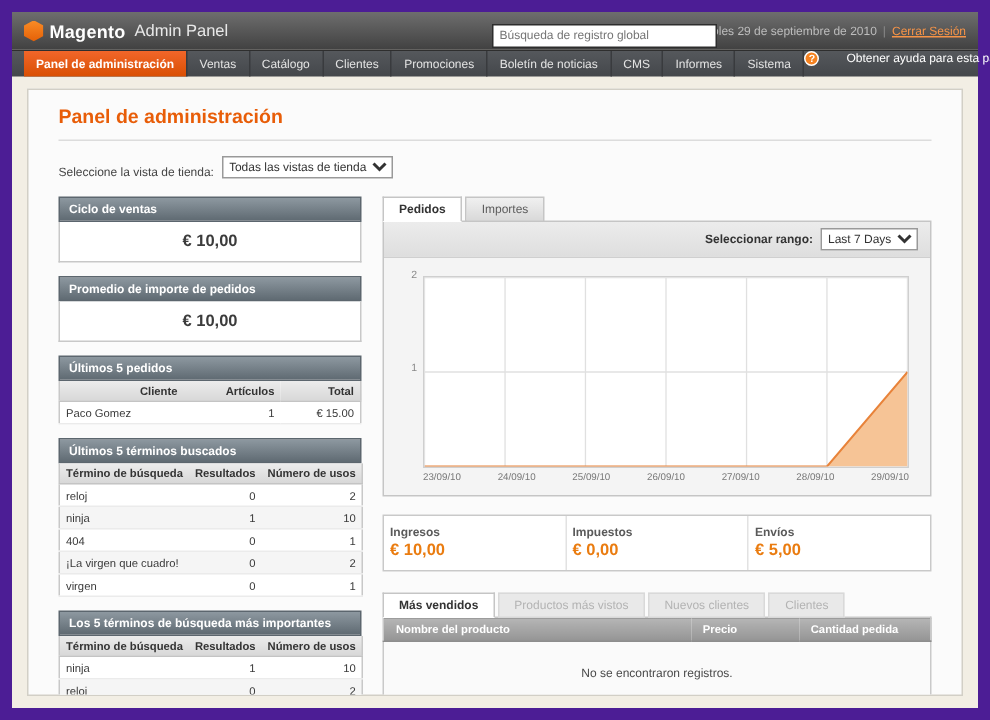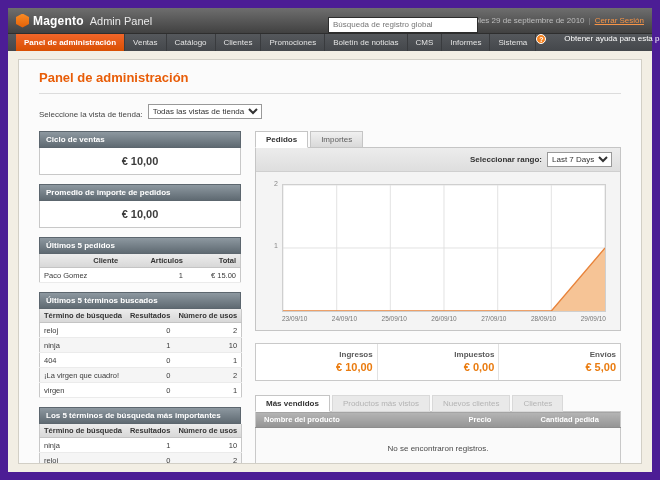--- a/index.html
+++ b/index.html
@@ -65,21 +65,21 @@
   .plot svg{display:block;width:100%;height:100%}
   .grid{stroke:#e0e0e0;stroke-width:1}
   .area{fill:#f6c496;stroke:none}
   .cline{fill:none;stroke:#e8833a;stroke-width:1.5}
   .ytick{position:absolute;left:-16px;width:12px;text-align:right;font-size:7px;color:#888}
   .yt2{top:-4px}.yt1{top:58px}
   .x-labels{display:flex;justify-content:space-between;font-size:6.5px;color:#777;margin-top:3px;padding-bottom:2px}
 
   
   .stats{display:flex;border:1px solid #c9c9c9;background:#fff;margin-bottom:14px}
-  .stat{flex:1;text-align:right;padding:6px 4px 7px;border-left:1px solid #e2e2e2}
+  .stat{flex:1;text-align:left;padding:6px 4px 7px;border-left:1px solid #e2e2e2}
   .stat:first-child{border-left:none}
   .stat-label{font-size:8px;font-weight:bold;color:#5a5a5a;margin-bottom:2px}
   .stat-value{font-size:11px;font-weight:bold;color:var(--value-orange,#ea7c10)}
 
   
   .grid-table{border:1px solid #c9c9c9}
   .grid-table th{background:linear-gradient(#b5b5b5,#949494);color:#fff;font-size:7.5px;text-align:left;padding:3px 8px;font-weight:bold;border-bottom:1px solid #8d8d8d;white-space:nowrap}
   .grid-table .empty{background:#fafafa;text-align:center;font-size:8px;color:#4a4a4a;padding:16px 0 30px}
   .w-price{width:72px}.w-qty{width:88px}
 </style>

